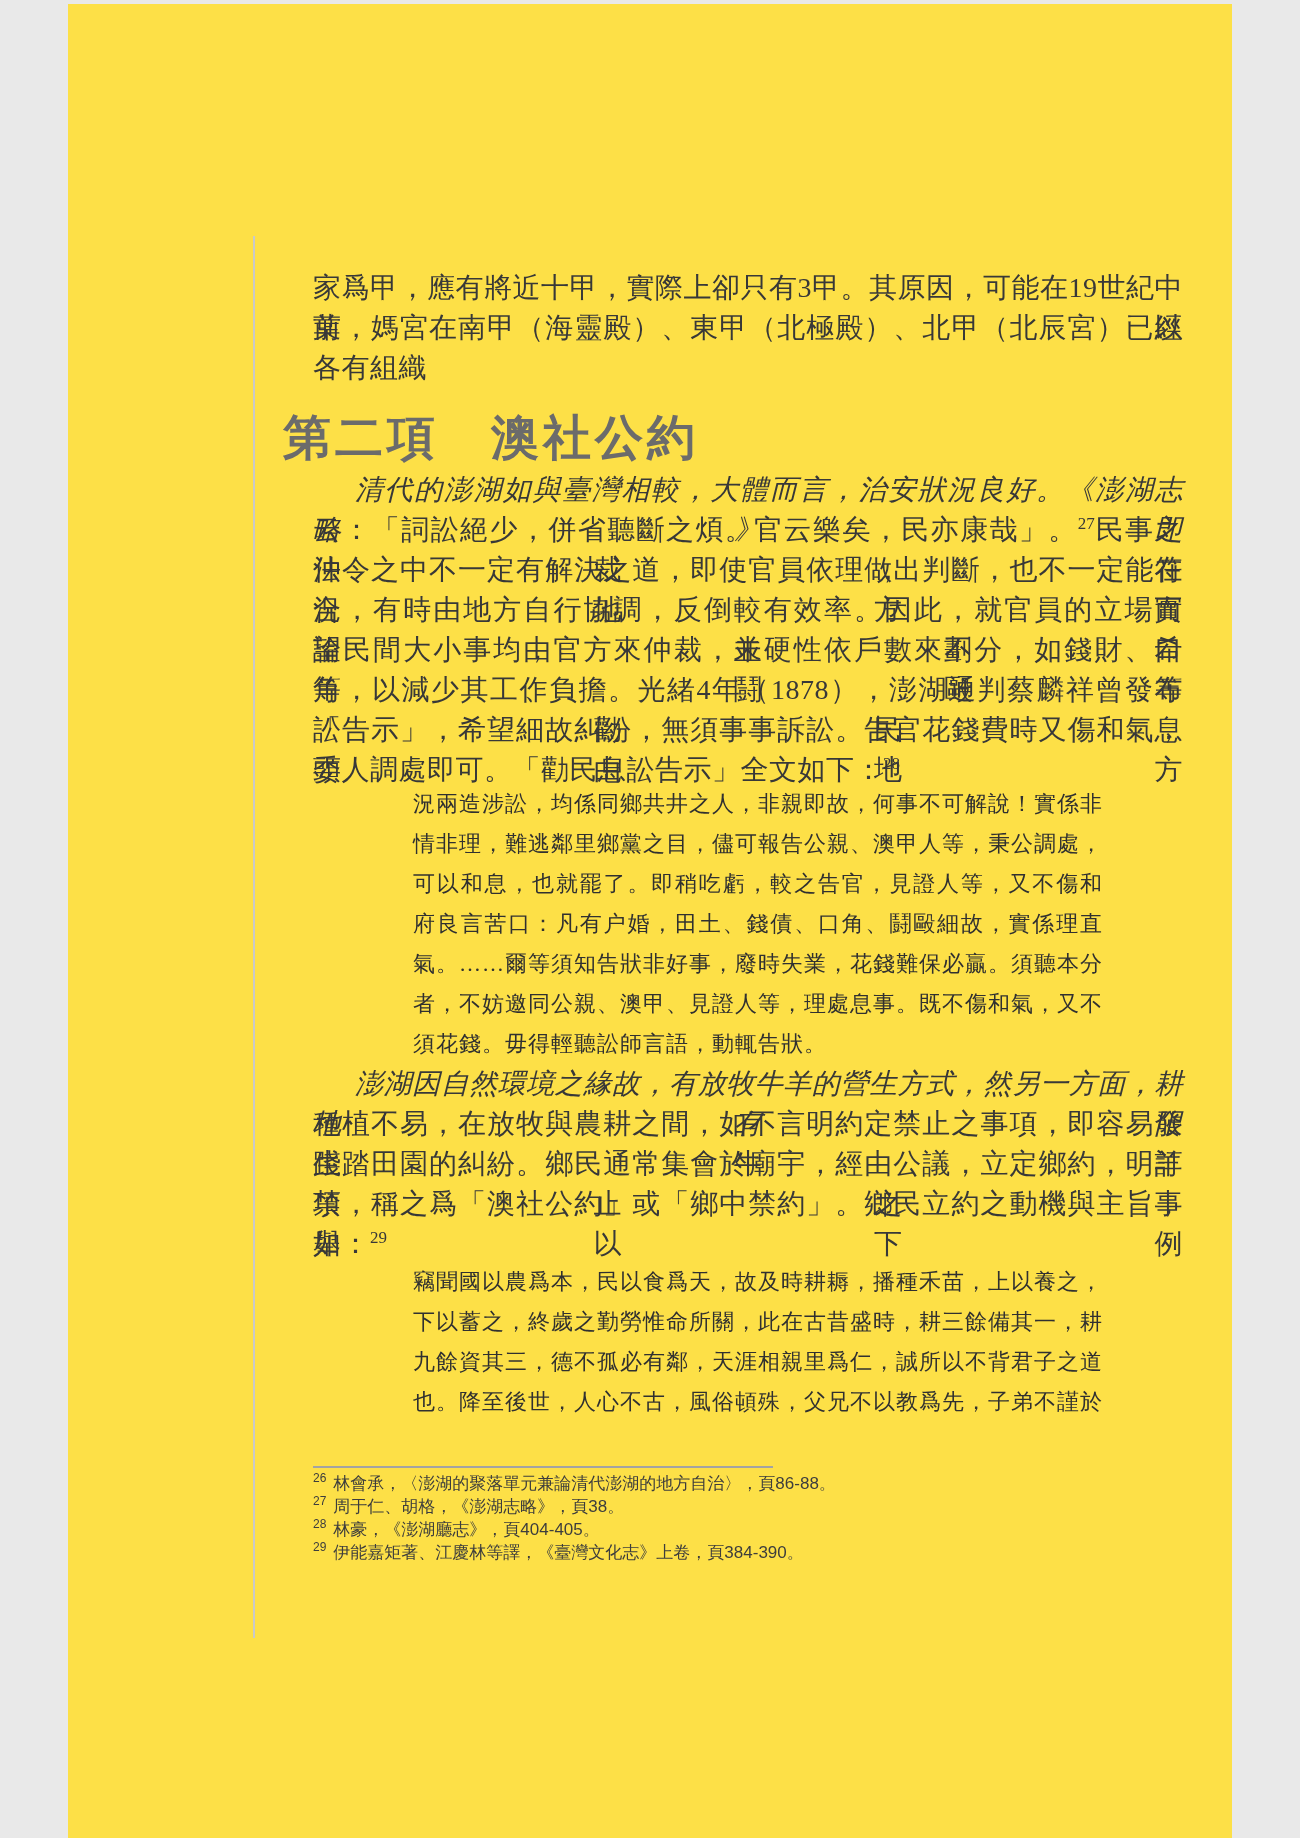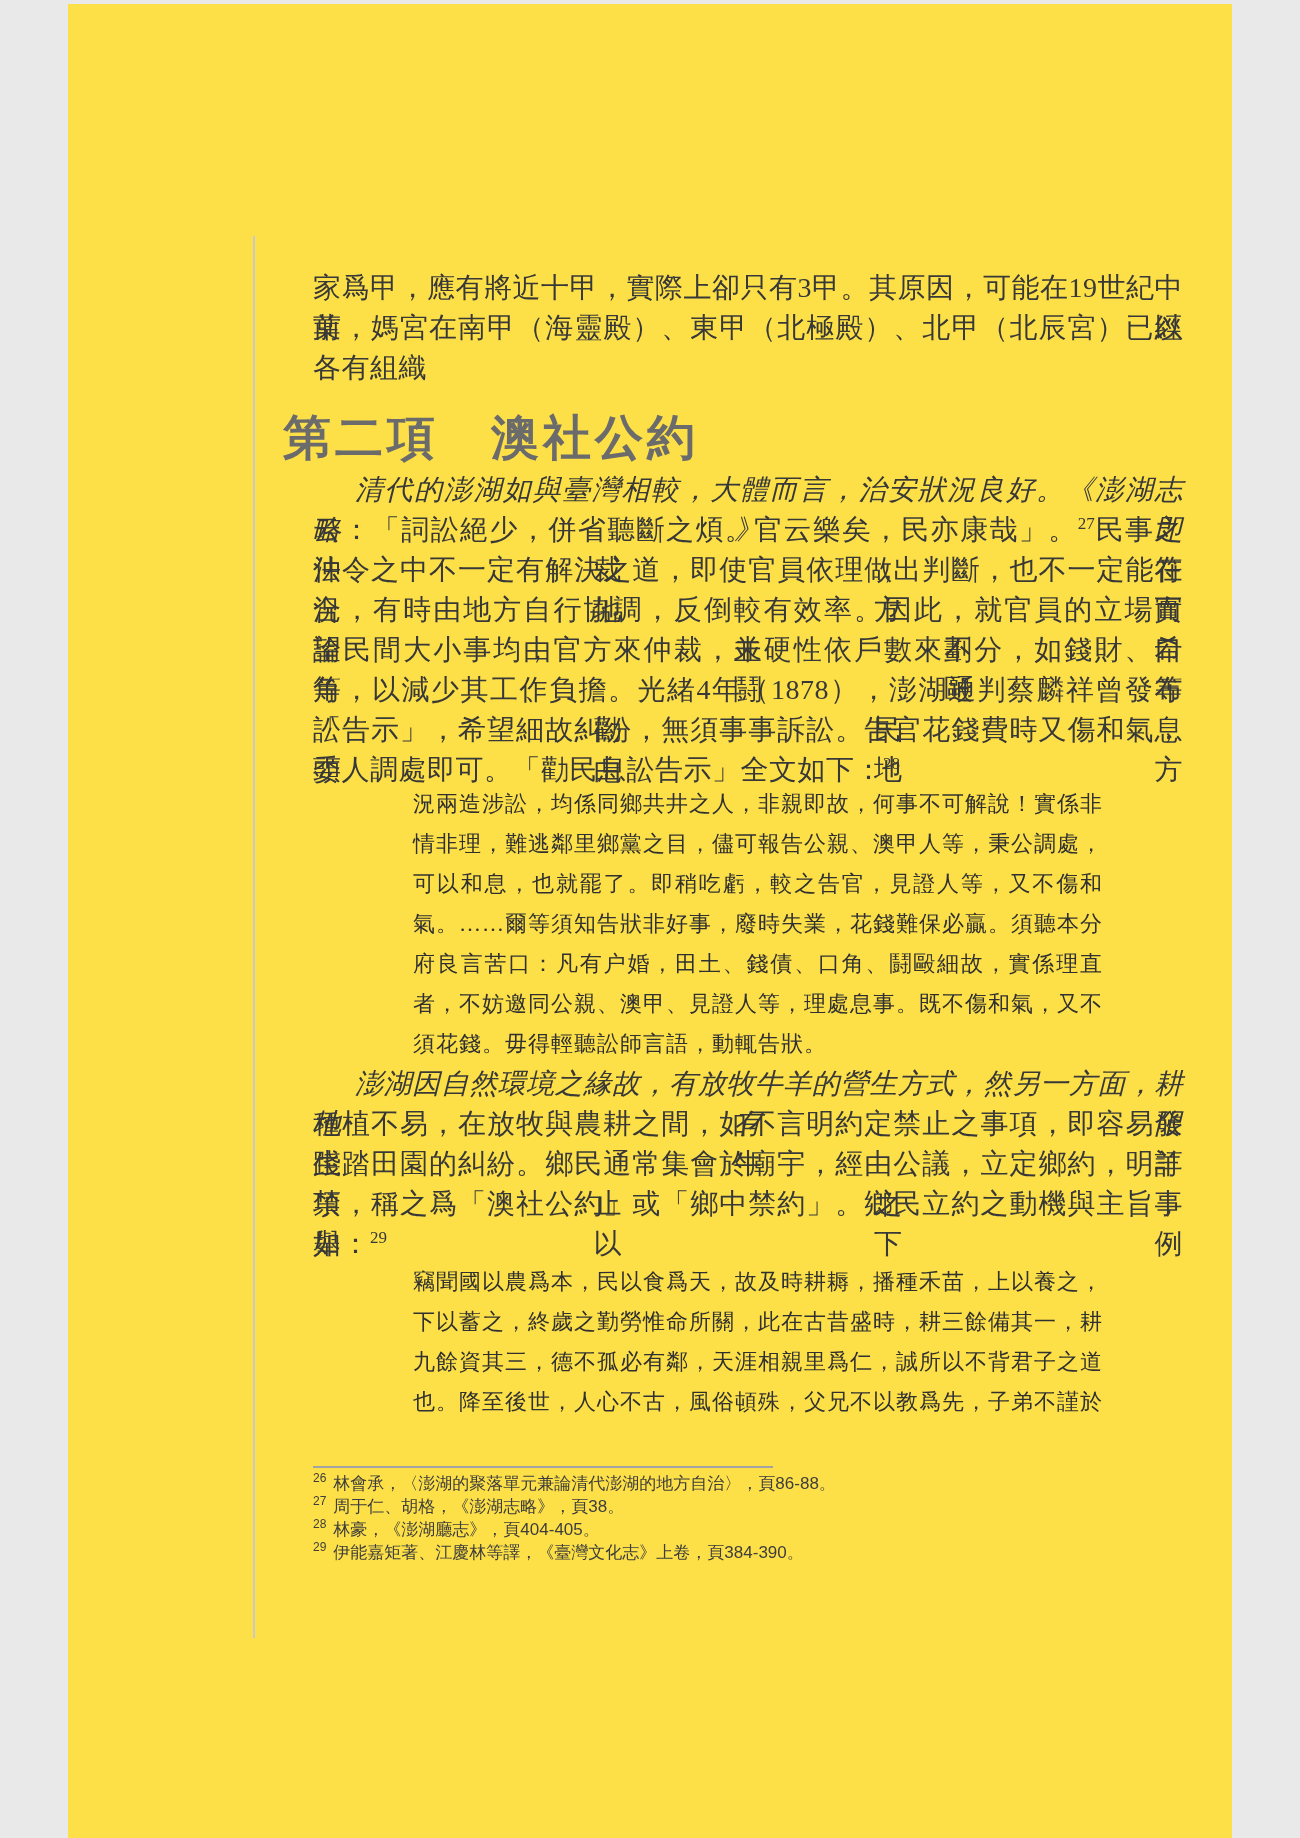--- a/index.html
+++ b/index.html
@@ -92,22 +92,22 @@
       <div class="line">望民間大小事均由官方來仲裁，未硬性依戶數來劃分，如錢財、口角、鬪毆等</div>
       <div class="line">等，以減少其工作負擔。光緒4年（1878），澎湖通判蔡麟祥曾發布「勸民息</div>
       <div class="line">訟告示」，希望細故糾紛，無須事事訴訟。告官花錢費時又傷和氣，委由地方</div>
       <div class="line">頭人調處即可。「勸民息訟告示」全文如下：<sup>28</sup></div>
     </div>
 
   <div class="block quote quote1 last-short">
       <div class="line">況兩造涉訟，均係同鄉共井之人，非親即故，何事不可解說！實係非</div>
       <div class="line">情非理，難逃鄰里鄉黨之目，儘可報告公親、澳甲人等，秉公調處，</div>
       <div class="line">可以和息，也就罷了。即稍吃虧，較之告官，見證人等，又不傷和</div>
+      <div class="line">府良言苦口：凡有户婚，田土、錢債、口角、鬪毆細故，實係理直</div>
       <div class="line">氣。……爾等須知告狀非好事，廢時失業，花錢難保必贏。須聽本分</div>
-      <div class="line">府良言苦口：凡有户婚，田土、錢債、口角、鬪毆細故，實係理直</div>
       <div class="line">者，不妨邀同公親、澳甲、見證人等，理處息事。既不傷和氣，又不</div>
       <div class="line">須花錢。毋得輕聽訟師言語，動輒告狀。</div>
     </div>
 
   <div class="block para3 last-short indent-first">
       <div class="line">澎湖因自然環境之緣故，有放牧牛羊的營生方式，然另一方面，耕地有限</div>
       <div class="line">種植不易，在放牧與農耕之間，如不言明約定禁止之事項，即容易發生牛羊</div>
       <div class="line">踐踏田園的糾紛。鄉民通常集會於廟宇，經由公議，立定鄉約，明訂禁止之事</div>
       <div class="line">項，稱之爲「澳社公約」或「鄉中禁約」。鄉民立約之動機與主旨，如以下例</div>
       <div class="line">舉：<sup>29</sup></div>

